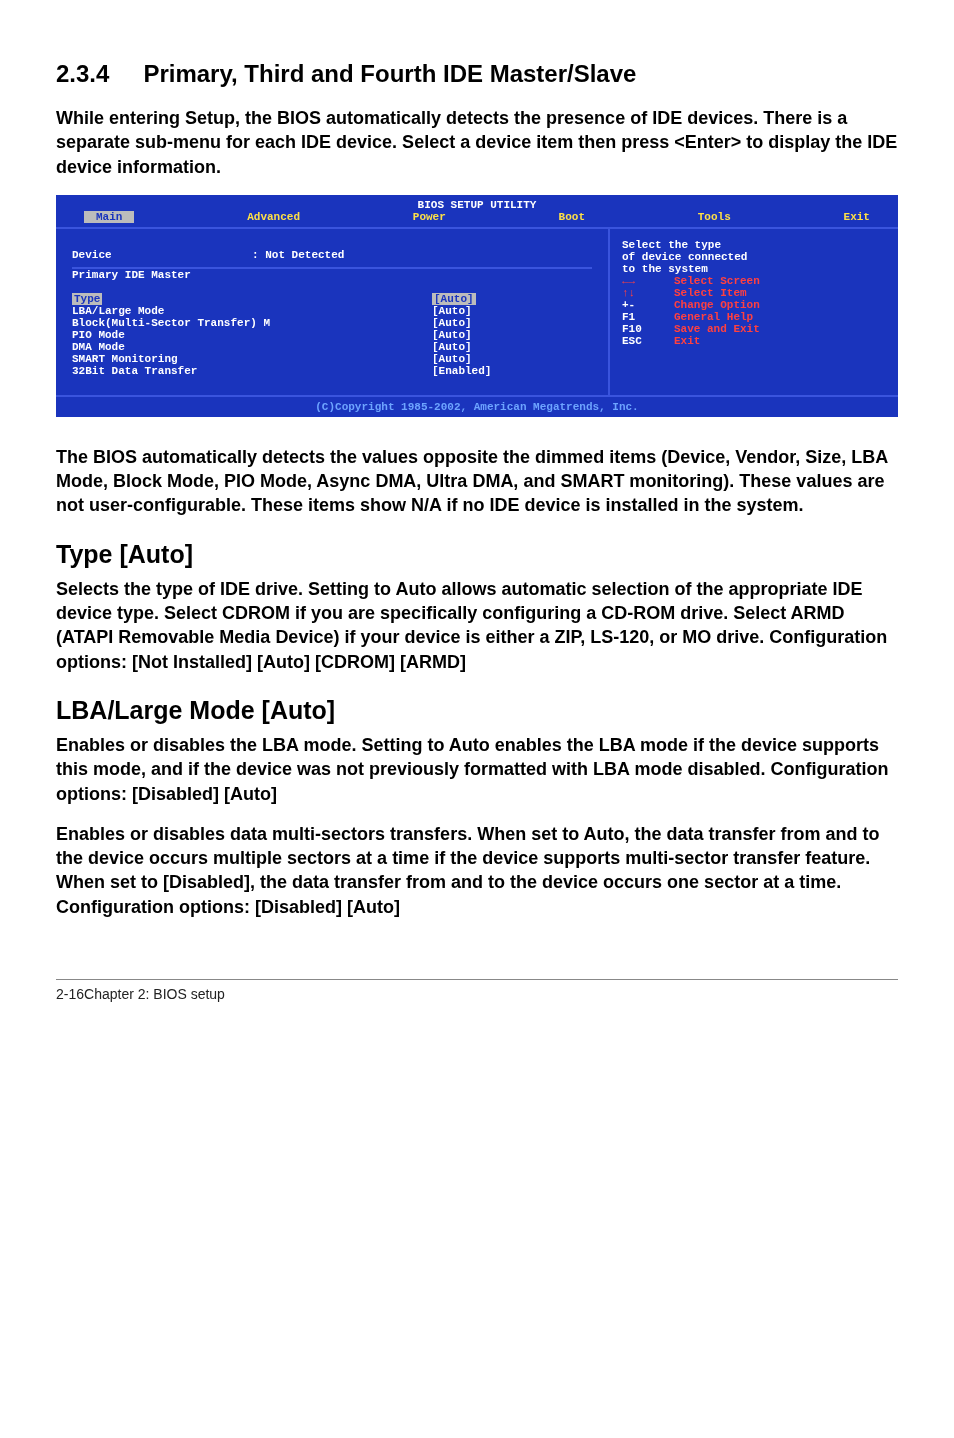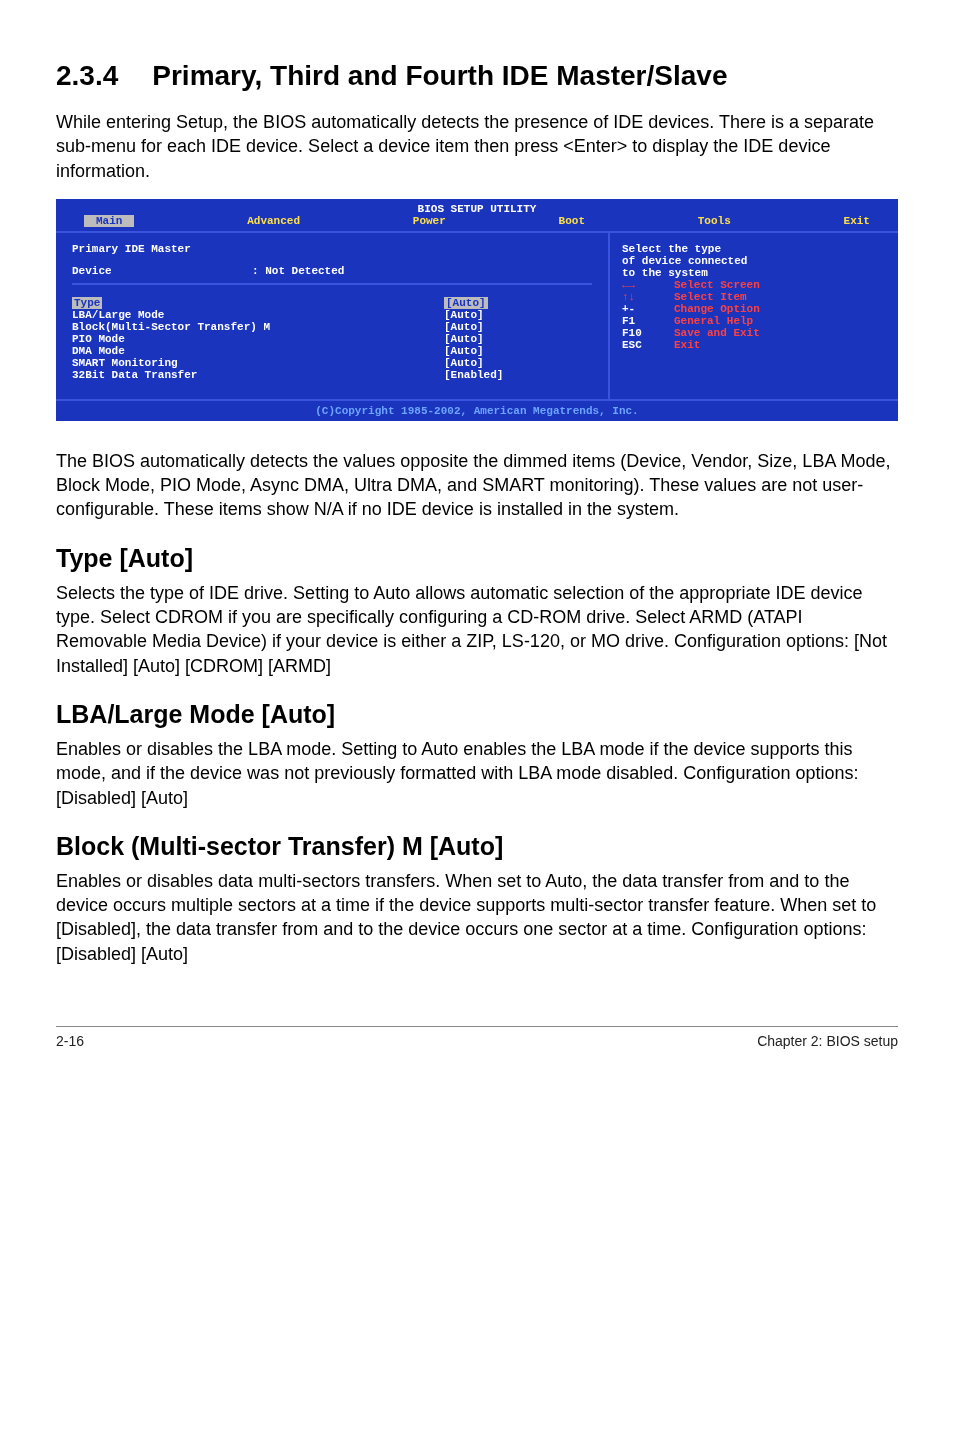--- a/index.html
+++ b/index.html
@@ -8,29 +8,30 @@
     padding: 0;
     background: #fff;
     font-family: Arial, Helvetica, sans-serif;
     color: #000;
     width: 954px;
   }
   .page {
     padding: 60px 56px 40px 56px;
   }
   h2.section-num {
-    font-size: 28px;
+    font-size: 24px;
     font-weight: bold;
     margin: 0 0 18px 0;
   }
   h2.section-num .num { display:inline-block; margin-right: 34px; }
   p.body {
     font-size: 18px;
     line-height: 1.35;
     margin: 0 0 16px 0;
+    font-weight: bold;
   }
   .bios {
     width: 100%;
     background: #1a34bd;
     color: #fff;
     font-family: "Courier New", monospace;
     font-size: 11px;
     margin: 10px 0 28px 0;
     padding-bottom: 0;
   }
@@ -62,21 +63,21 @@
     width: 288px;
     padding: 10px 12px 14px 12px;
     display: flex;
     flex-direction: column;
   }
   .bios-row { display:flex; }
   .bios-label { width: 360px; color:#fff; font-weight:bold; }
   .bios-val { color:#fff; font-weight:bold; }
   .bios-device { margin-top:10px; border-bottom:2px solid #3a54dd; padding-bottom:6px; }
   .bios-items { margin-top: 12px; }
-  .bios-items .bios-row { margin-bottom: 0; gap: 12px; }
+  .bios-items .bios-row { margin-bottom: 0; }
   .bios-items .bios-label { color:#fff; }
   .bios-items .selected { background:#bcbcbc; color:#1a34bd; padding:0 2px;}
   .bios-items .selected-val { color:#1a34bd; background:#bcbcbc; padding:0 2px;}
   .bios-help-top { color:#fff; font-weight:bold; }
   .bios-keys { font-weight:bold; }
   .bios-keys .line { display:flex; }
   .bios-keys .k { width:52px; color:#fff; }
   .bios-keys .d { color:#ff4040; }
   .bios-keys .white { color:#fff; }
   .bios-keys .arrow { color:#ff4040; }
@@ -90,21 +91,21 @@
   h3.sub {
     font-size: 25px;
     font-weight: bold;
     margin: 22px 0 8px 0;
   }
   .footer-line {
     border-top: 1px solid #888;
     margin-top: 60px;
     padding-top: 6px;
     display:flex;
-    justify-content: space-between;
+    justify-content: flex-start;
     font-size: 14px;
     color:#222;
   }
 </style>
 </head>
 <body>
 
 <div class="page">
 
   <h2 class="section-num">
@@ -118,26 +119,26 @@
     <div class="bios-menu">
       <span class="sel">Main</span>
       <span>Advanced</span>
       <span>Power</span>
       <span>Boot</span>
       <span>Tools</span>
       <span>Exit</span>
     </div>
     <div class="bios-body">
       <div class="bios-left">
-        <div class="bios-row">
-          <div class="bios-label">Primary IDE Master</div>
-        </div>
         <div class="bios-row bios-device">
           <div class="bios-label" style="width:180px">Device</div>
           <div class="bios-val">: Not Detected</div>
+        </div>
+        <div class="bios-row">
+          <div class="bios-label">Primary IDE Master</div>
         </div>
         <div class="bios-items">
           <div class="bios-row">
             <div class="bios-label"><span class="selected">Type</span></div>
             <div class="bios-val"><span class="selected-val">[Auto]</span></div>
           </div>
           <div class="bios-row">
             <div class="bios-label">LBA/Large Mode</div>
             <div class="bios-val">[Auto]</div>
           </div>
@@ -201,21 +202,20 @@
   </div>
 
   <p class="body">The BIOS automatically detects the values opposite the dimmed items (Device, Vendor, Size, LBA Mode, Block Mode, PIO Mode, Async DMA, Ultra DMA, and SMART monitoring). These values are not user-configurable. These items show N/A if no IDE device is installed in the system.</p>
 
   <h3 class="sub">Type [Auto]</h3>
   <p class="body">Selects the type of IDE drive. Setting to Auto allows automatic selection of the appropriate IDE device type. Select CDROM if you are specifically configuring a CD-ROM drive. Select ARMD (ATAPI Removable Media Device) if your device is either a ZIP, LS-120, or MO drive. Configuration options: [Not Installed] [Auto] [CDROM] [ARMD]</p>
 
   <h3 class="sub">LBA/Large Mode [Auto]</h3>
   <p class="body">Enables or disables the LBA mode. Setting to Auto enables the LBA mode if the device supports this mode, and if the device was not previously formatted with LBA mode disabled. Configuration options: [Disabled] [Auto]</p>
 
-  <h3 class="sub">Block (Multi-sector Transfer) M [Auto]</h3>
   <p class="body">Enables or disables data multi-sectors transfers. When set to Auto, the data transfer from and to the device occurs multiple sectors at a time if the device supports multi-sector transfer feature. When set to [Disabled], the data transfer from and to the device occurs one sector at a time. Configuration options: [Disabled] [Auto]</p>
 
   <div class="footer-line">
     <span>2-16</span>
     <span>Chapter 2: BIOS setup</span>
   </div>
 
 </div>
 
 </body></html>

